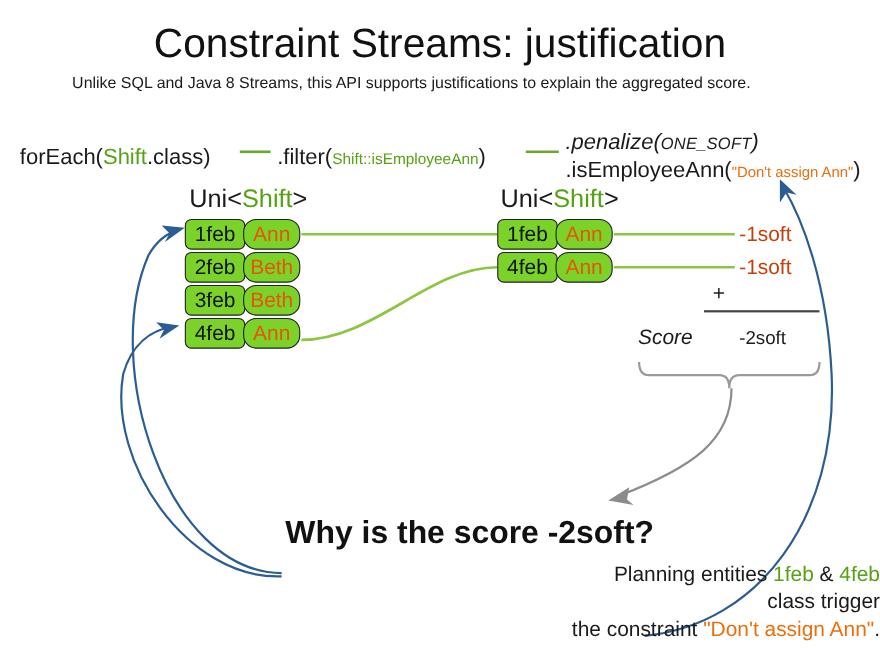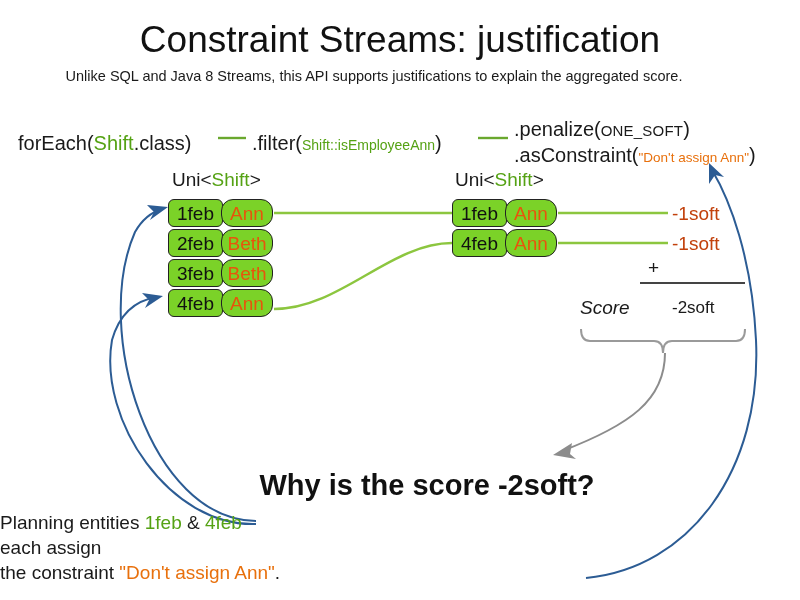--- a/index.html
+++ b/index.html
@@ -56,26 +56,26 @@
   }
   .orange-str { color: #E8700C; }
   .orange-str-sm {
     color: #E8700C;
     font-size: 13.5px;
   }
   .smallcaps { font-size: 15px; letter-spacing: .2px; }
 
   #code-foreach { left: 18px; top: 130px; }
   #code-filter  { left: 252px; top: 130px; }
-  #code-penalize { left: 514px; top: 116px; }
+  #code-penalize { left: 514px; top: 116px; font-style: italic; }
   #code-asconstraint { left: 514px; top: 142px; }
 
   
   .uni-label {
-    font-size: 19px;
+    font-size: 23px;
     line-height: 24px;
     white-space: nowrap;
     color: #1a1a1a;
   }
   #uni-left  { left: 172px; top: 168px; }
   #uni-right { left: 455px; top: 168px; }
 
   
   .card {
     display: flex;
@@ -143,21 +143,21 @@
     font-size: 29px;
     font-weight: bold;
     line-height: 34px;
     color: #111111;
     white-space: nowrap;
     margin-left: 27px;
   }
   .explain {
     left: 0;
     width: 800px;
-    text-align: left;
+    text-align: right;
     font-size: 19px;
     line-height: 25px;
     color: #1a1a1a;
     white-space: nowrap;
   }
   #explain-1 { top: 510px; }
   #explain-2 { top: 535px; }
   #explain-3 { top: 560px; }
 
   svg.overlay {
@@ -207,21 +207,21 @@
 
   <div class="abs code" id="code-foreach">
     <span>forEach(</span><span class="green-type">Shift</span><span>.class)</span>
   </div>
 
   <div class="abs code" id="code-penalize">
     <span>.penalize(</span><span class="smallcaps">ONE_SOFT</span><span>)</span>
   </div>
 
   <div class="abs code" id="code-asconstraint">
-    <span>.asConstraint(</span><span class="orange-str-sm">"Don't assign Ann"</span><span>)</span>
+    <span>.isEmployeeAnn(</span><span class="orange-str-sm">"Don't assign Ann"</span><span>)</span>
   </div>
 
   <div class="abs uni-label" id="uni-left">
     <span>Uni&lt;</span><span class="green-type">Shift</span><span>&gt;</span>
   </div>
   <div class="abs uni-label" id="uni-right">
     <span>Uni&lt;</span><span class="green-type">Shift</span><span>&gt;</span>
   </div>
 
   <div class="abs" id="cards-left">
@@ -260,19 +260,19 @@
   <div class="abs" id="sum-rule"></div>
   <div class="abs" id="score-label">Score</div>
   <div class="abs" id="score-total">-2soft</div>
 
   <div class="abs" id="why">Why is the score -2soft?</div>
 
   <div class="abs explain" id="explain-1">
     <span>Planning entities </span><span class="green-type">1feb</span><span> &amp; </span><span class="green-type">4feb</span>
   </div>
 
-  <div class="abs explain" id="explain-2">each assign</div>
+  <div class="abs explain" id="explain-2">class trigger</div>
 
   <div class="abs explain" id="explain-3">
     <span>the constraint </span><span class="orange-str">"Don't assign Ann"</span><span>.</span>
   </div>
 
 </div>
 
 </body></html>

